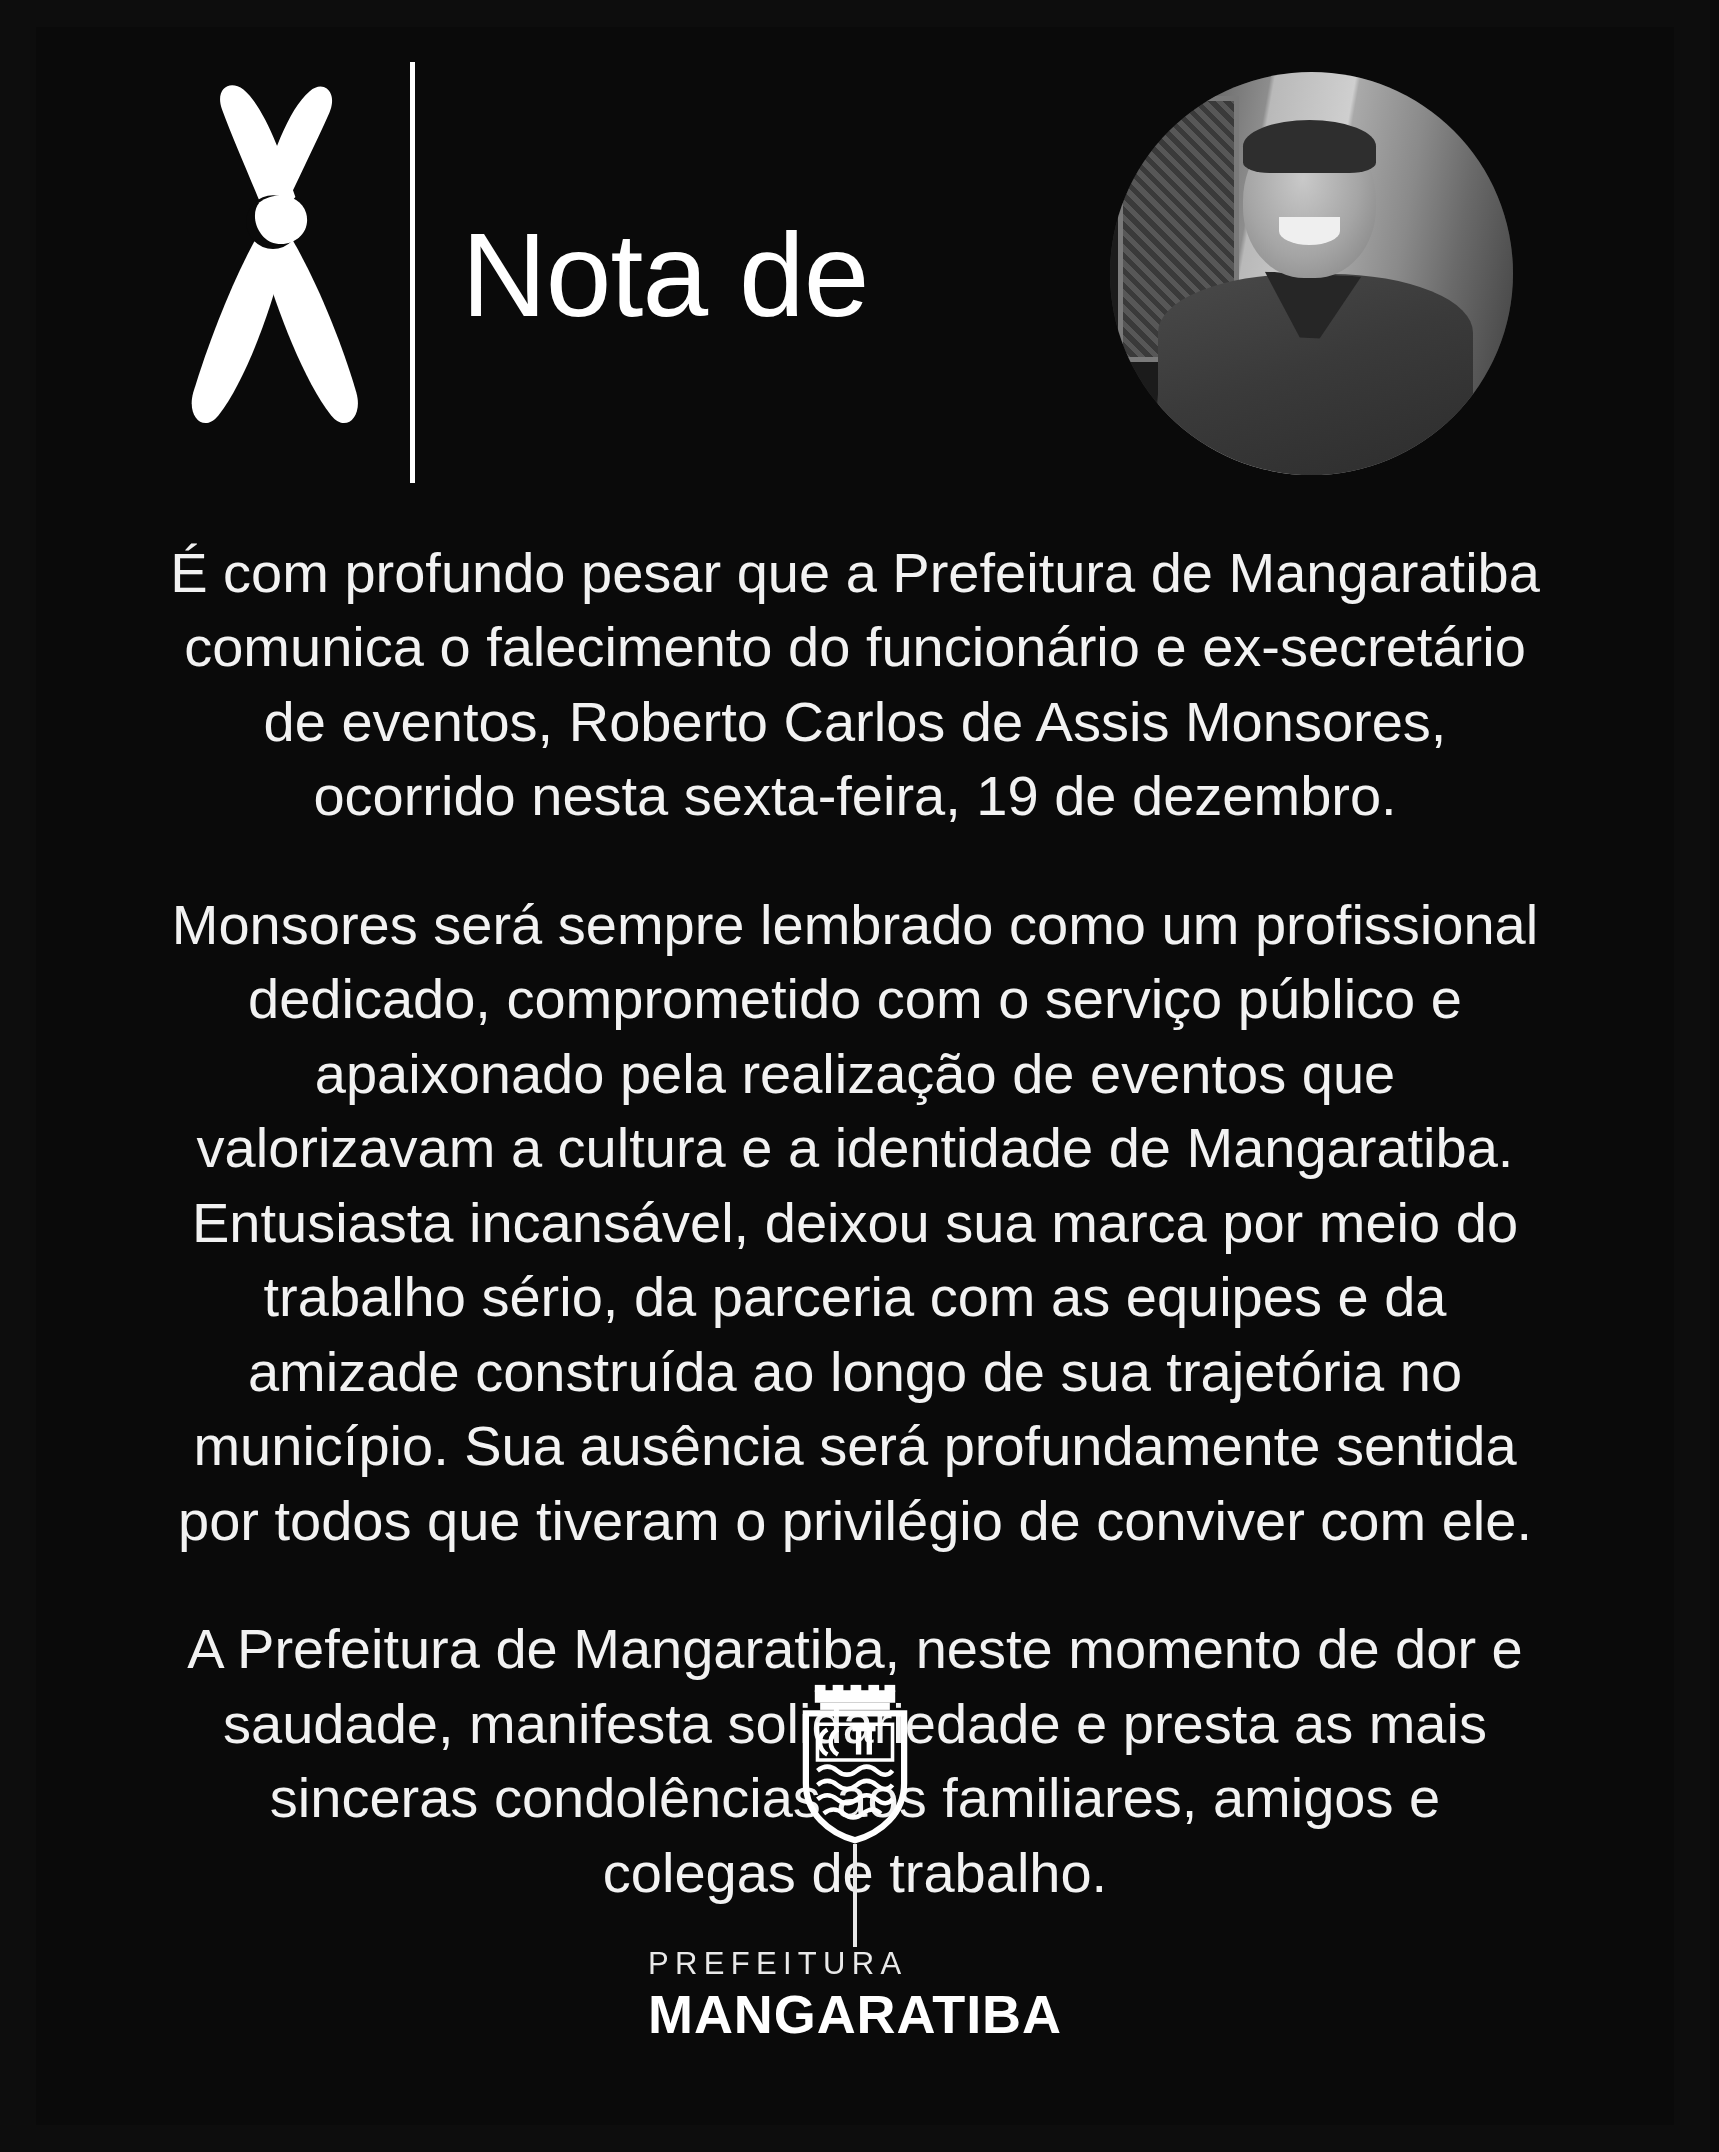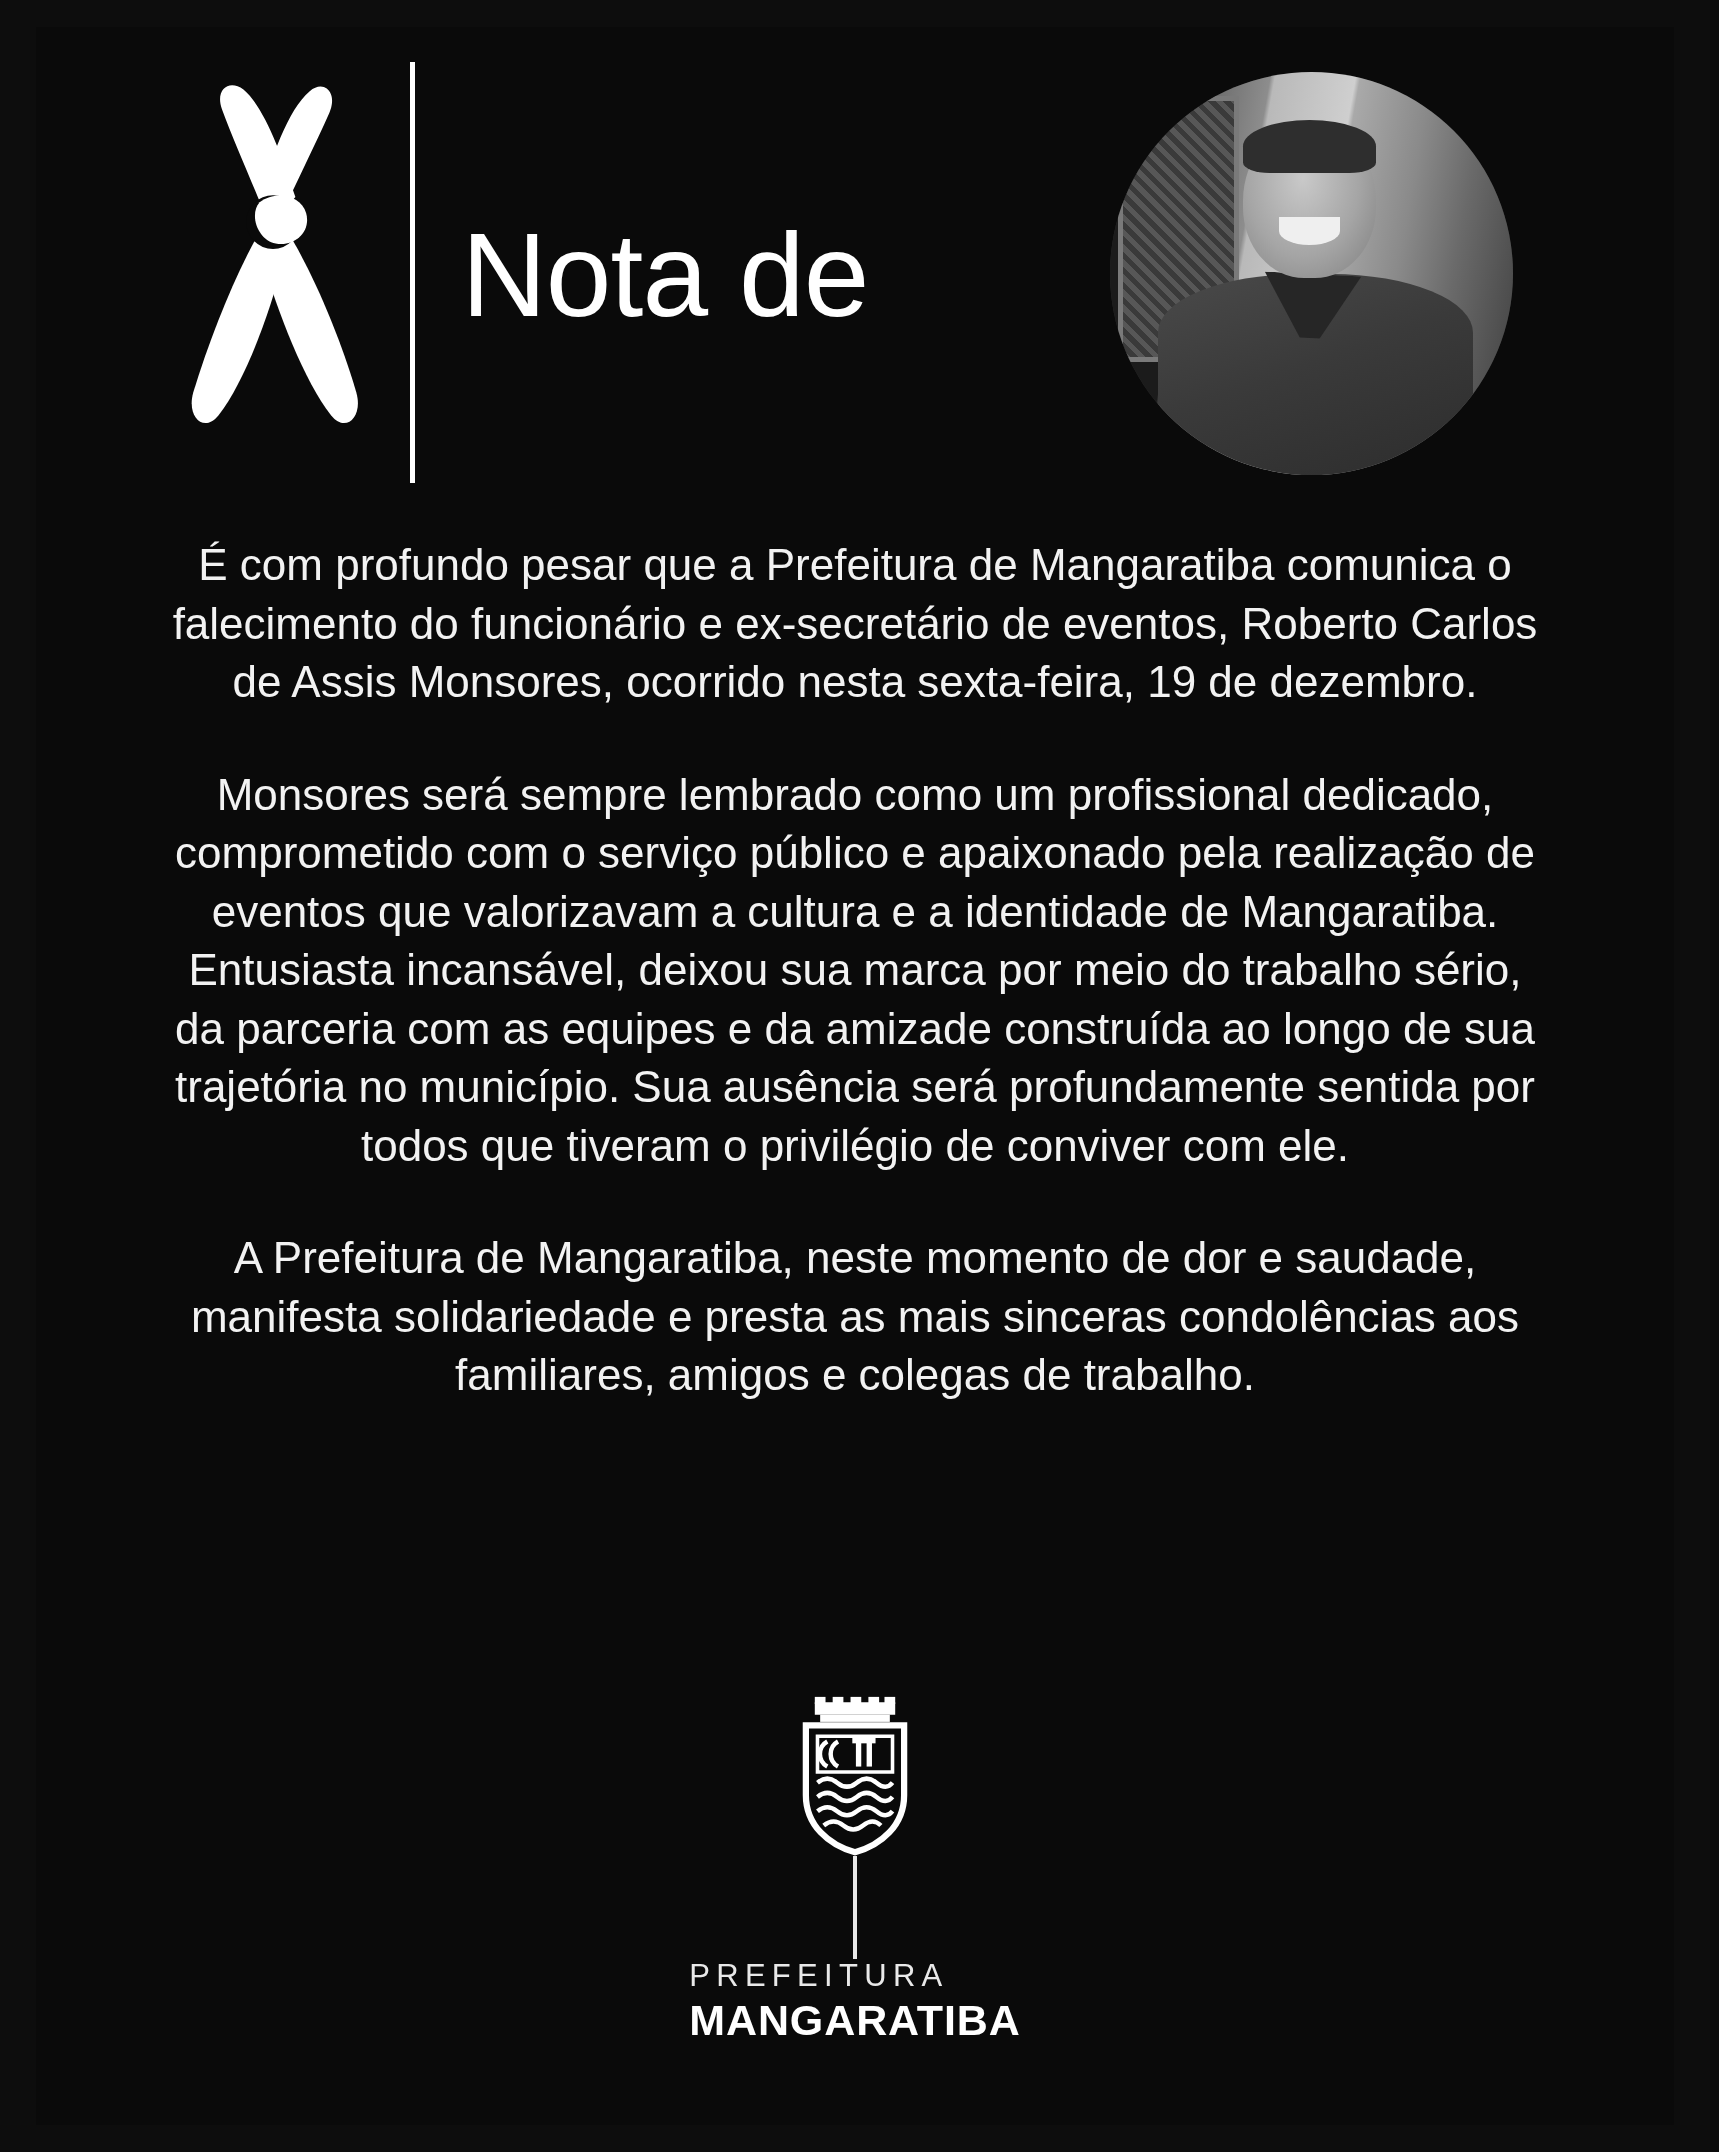--- a/index.html
+++ b/index.html
@@ -166,21 +166,21 @@
   }
 
   
   .content {
     padding: 25px 134px 0 134px;
     box-sizing: border-box;
   }
 
   .para {
     color: #f2f2f2;
-    font-size: 44px;
+    font-size: 56px;
     line-height: 1.33;
     text-align: center;
     font-weight: 350;
     letter-spacing: 0px;
     margin: 0 0 54px 0;
   }
   .para.p2 { }
   .para.p3 { margin-bottom: 4px; }
 
   
@@ -218,21 +218,21 @@
   }
   .brand-top {
     color: #e9e9e9;
     font-size: 31px;
     letter-spacing: 6.3px;
     font-weight: 400;
     line-height: 1.1;
   }
   .brand-bottom {
     color: #ffffff;
-    font-size: 43px;
+    font-size: 54px;
     letter-spacing: 0.9px;
     font-weight: 800;
     line-height: 1.1;
     margin-top: 3.6px;
   }
 </style>
 </head>
 <body>
 
 <div class="poster">

